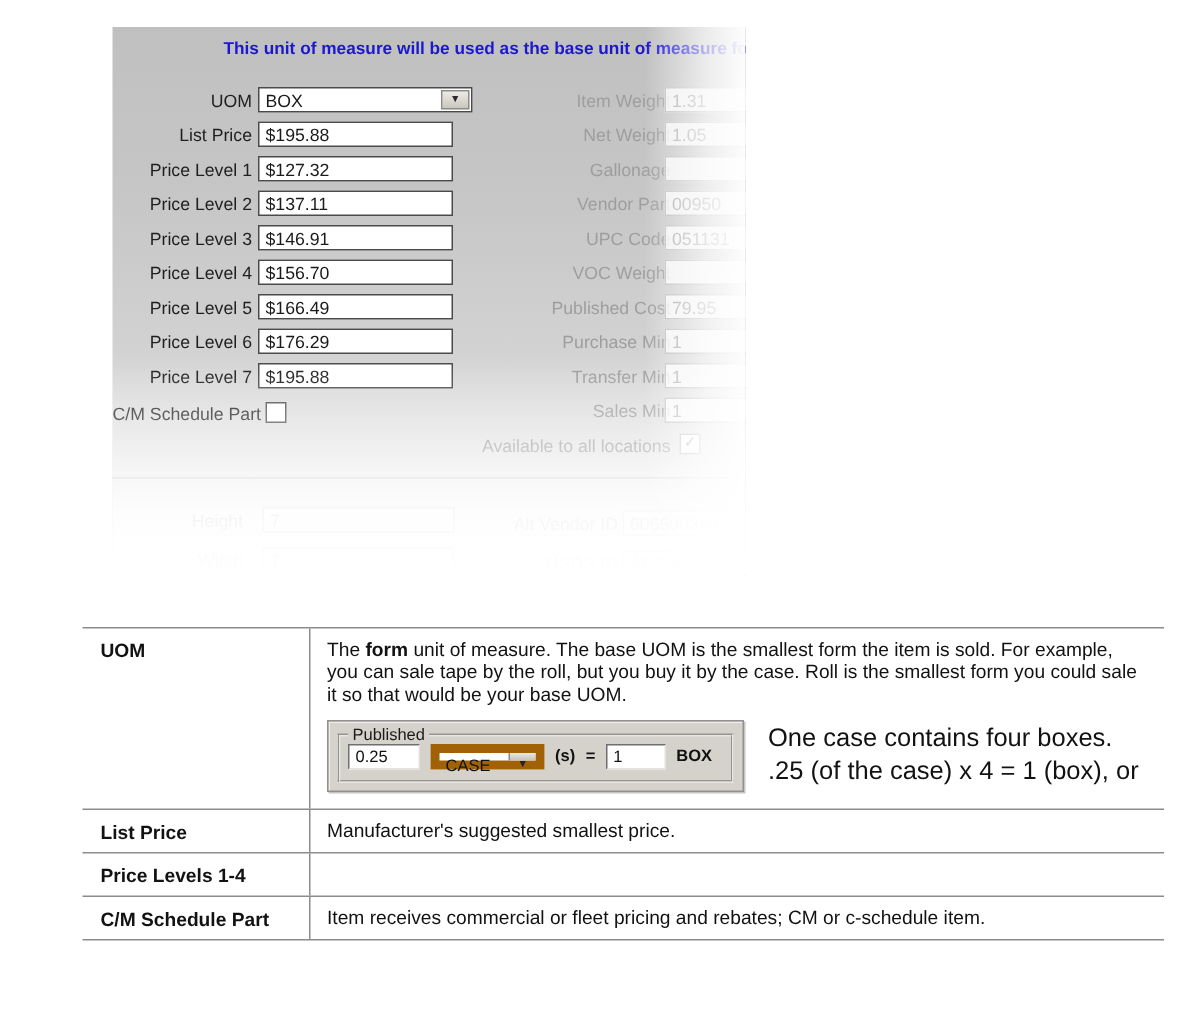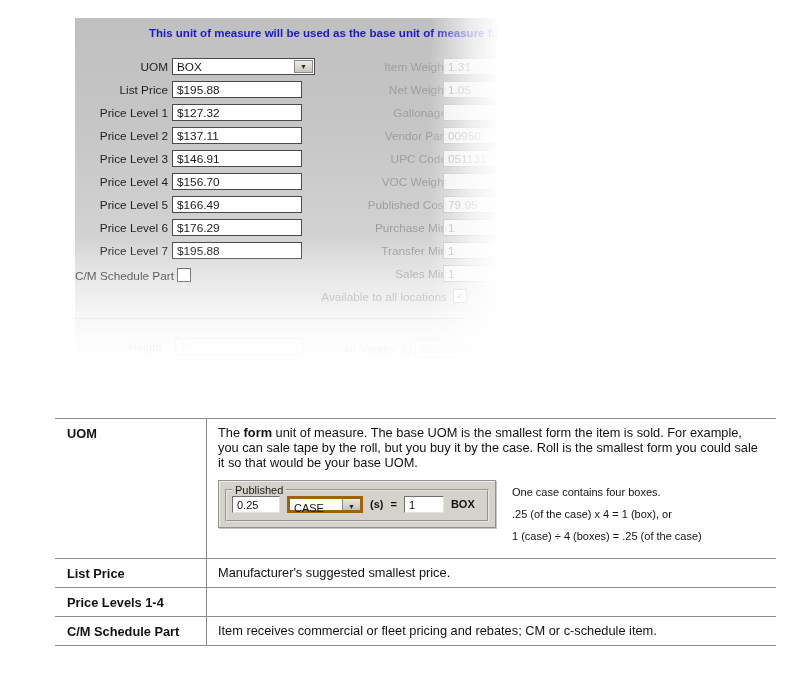--- a/index.html
+++ b/index.html
@@ -43,26 +43,26 @@
   .p2{margin-top:7px;}
   .conv-figure{display:flex;align-items:flex-start;margin-top:10px;margin-bottom:5px;}
   .conv-panel{width:278px;height:48px;background:#d5d2cb;border:1px solid #919191;box-sizing:border-box;position:relative;
     box-shadow:inset 1px 1px 0 #efeeea,1px 1px 0 #c4c4c4;}
   .conv-group{position:absolute;left:6px;right:6px;top:8px;bottom:5px;border:2px groove #e8e6e2;}
   .conv-legend{position:absolute;top:-8px;left:5px;background:#d5d2cb;padding:0 3px;font-size:11px;color:#1a1a1a;}
   .conv-row{position:absolute;left:5px;top:5px;display:flex;align-items:center;gap:7px;font-size:11px;}
   .win-input{display:inline-block;width:42px;height:13px;background:#fff;border:1px solid;border-color:#6f6f6f #e4e2dd #e4e2dd #6f6f6f;
     padding:1px 0 1px 4px;font-size:11px;color:#111;}
   .win-input.narrow{width:34px;}
-  .win-combo{display:flex;width:76px;height:17px;border:3px solid #a16207;background:#fff;box-sizing:border-box;}
+  .win-combo{display:flex;width:76px;height:17px;border:6px solid #a16207;background:#fff;box-sizing:border-box;}
   .combo-text{flex:1;padding:2px 0 0 4px;font-size:11px;color:#111;}
   .combo-btn{width:17px;background:linear-gradient(#eae8e3,#c5c2ba);border-left:1px solid #8a8a8a;font-size:7px;
     text-align:center;line-height:15px;color:#222;}
   .conv-label{font-weight:bold;font-size:11px;color:#111;}
-  .conv-side{margin-left:16px;padding-top:1px;line-height:22px;font-size:11px;color:#121212;}
+  .conv-side{margin-left:16px;padding-top:1px;line-height:22px;font-size:17px;color:#121212;}
 </style>
 </head>
 <body>
 
 <div class="page">
 
   <div class="screenshot" id="screenshot">
     <div class="blue-header">This unit of measure will be used as the base unit of measure for this</div>
     <div class="divider"></div>
 
@@ -141,21 +141,20 @@
                 <span class="conv-label">(s)</span>
                 <span class="conv-label">=</span>
                 <span class="win-input narrow">1</span>
                 <span class="conv-label">BOX</span>
               </div>
             </div>
           </div>
           <div class="conv-side">
             <div>One case contains four boxes.</div>
             <div>.25 (of the case) x 4 = 1 (box), or</div>
-            <div>1 (case) ÷ 4 (boxes) = .25 (of the case)</div>
           </div>
         </div>
       </div>
     </div>
 
     <div class="trow">
       <div class="tcell-term">List Price</div>
       <div class="tcell-desc">Manufacturer's suggested smallest price.</div>
     </div>
 

